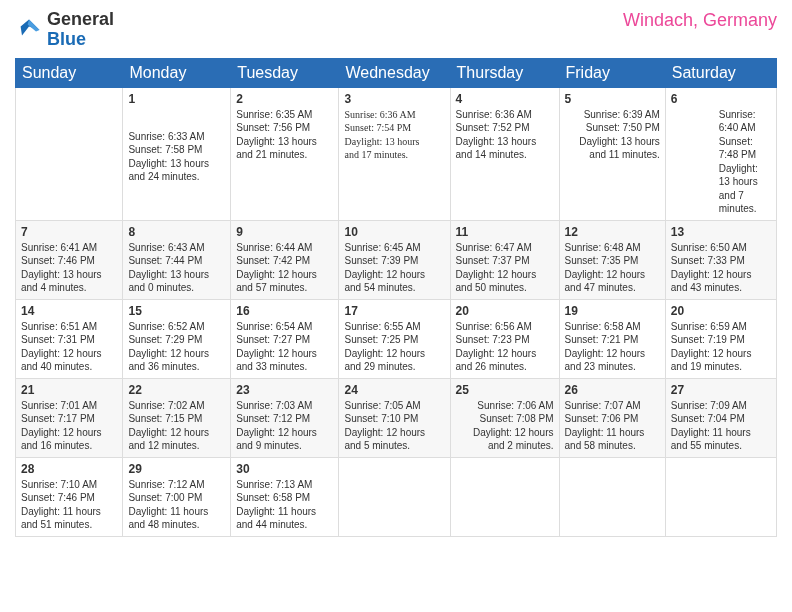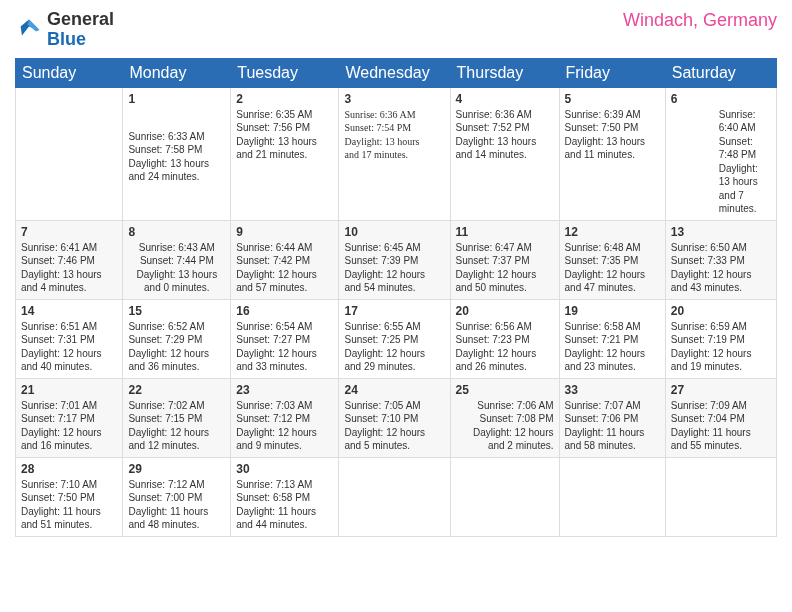--- a/index.html
+++ b/index.html
@@ -151,21 +151,21 @@
           </td>
           <td>
             <span class="day-number">4</span>
             <div class="day-info" style="white-space: pre-line;">Sunrise: 6:36 AM
 Sunset: 7:52 PM
 Daylight: 13 hours
 and 14 minutes.</div>
           </td>
           <td>
             <span class="day-number">5</span>
-            <div class="day-info" style="white-space: pre-line;">Sunrise: 6:39 AM
+            <div class="day-info" style="white-space: pre-line; text-align: right;">Sunrise: 6:39 AM
 Sunset: 7:50 PM
 Daylight: 13 hours
 and 11 minutes.</div>
           </td>
           <td>
             <span class="day-number">6</span>
             <div class="day-info" style="white-space: pre-line; margin-left: 48px;">Sunrise: 6:40 AM
 Sunset: 7:48 PM
 Daylight: 13 hours
 and 7 minutes.</div>
@@ -174,21 +174,21 @@
         <tr class="row-alt">
           <td>
             <span class="day-number">7</span>
             <div class="day-info" style="white-space: pre-line;">Sunrise: 6:41 AM
 Sunset: 7:46 PM
 Daylight: 13 hours
 and 4 minutes.</div>
           </td>
           <td>
             <span class="day-number">8</span>
-            <div class="day-info" style="white-space: pre-line; text-align: center;">Sunrise: 6:43 AM
+            <div class="day-info" style="white-space: pre-line;">Sunrise: 6:43 AM
 Sunset: 7:44 PM
 Daylight: 13 hours
 and 0 minutes.</div>
           </td>
           <td>
             <span class="day-number">9</span>
             <div class="day-info" style="white-space: pre-line;">Sunrise: 6:44 AM
 Sunset: 7:42 PM
 Daylight: 12 hours
 and 57 minutes.</div>
@@ -303,39 +303,39 @@
 and 5 minutes.</div>
           </td>
           <td>
             <span class="day-number">25</span>
             <div class="day-info" style="white-space: pre-line; text-align: right;">Sunrise: 7:06 AM
 Sunset: 7:08 PM
 Daylight: 12 hours
 and 2 minutes.</div>
           </td>
           <td>
-            <span class="day-number">33</span>
+            <span class="day-number">26</span>
             <div class="day-info" style="white-space: pre-line;">Sunrise: 7:07 AM
 Sunset: 7:06 PM
 Daylight: 11 hours
 and 58 minutes.</div>
           </td>
           <td>
             <span class="day-number">27</span>
             <div class="day-info" style="white-space: pre-line;">Sunrise: 7:09 AM
 Sunset: 7:04 PM
 Daylight: 11 hours
 and 55 minutes.</div>
           </td>
         </tr>
         <tr>
           <td>
             <span class="day-number">28</span>
             <div class="day-info" style="white-space: pre-line;">Sunrise: 7:10 AM
-Sunset: 7:50 PM
+Sunset: 7:46 PM
 Daylight: 11 hours
 and 51 minutes.</div>
           </td>
           <td>
             <span class="day-number">29</span>
             <div class="day-info" style="white-space: pre-line;">Sunrise: 7:12 AM
 Sunset: 7:00 PM
 Daylight: 11 hours
 and 48 minutes.</div>
           </td>

